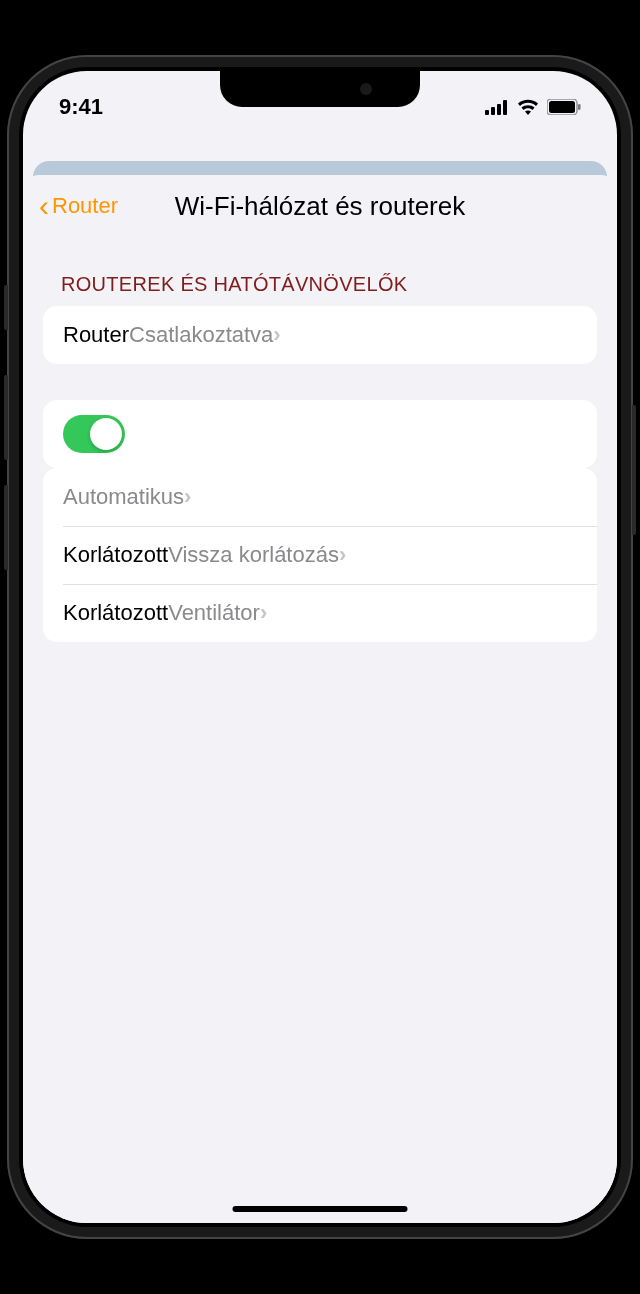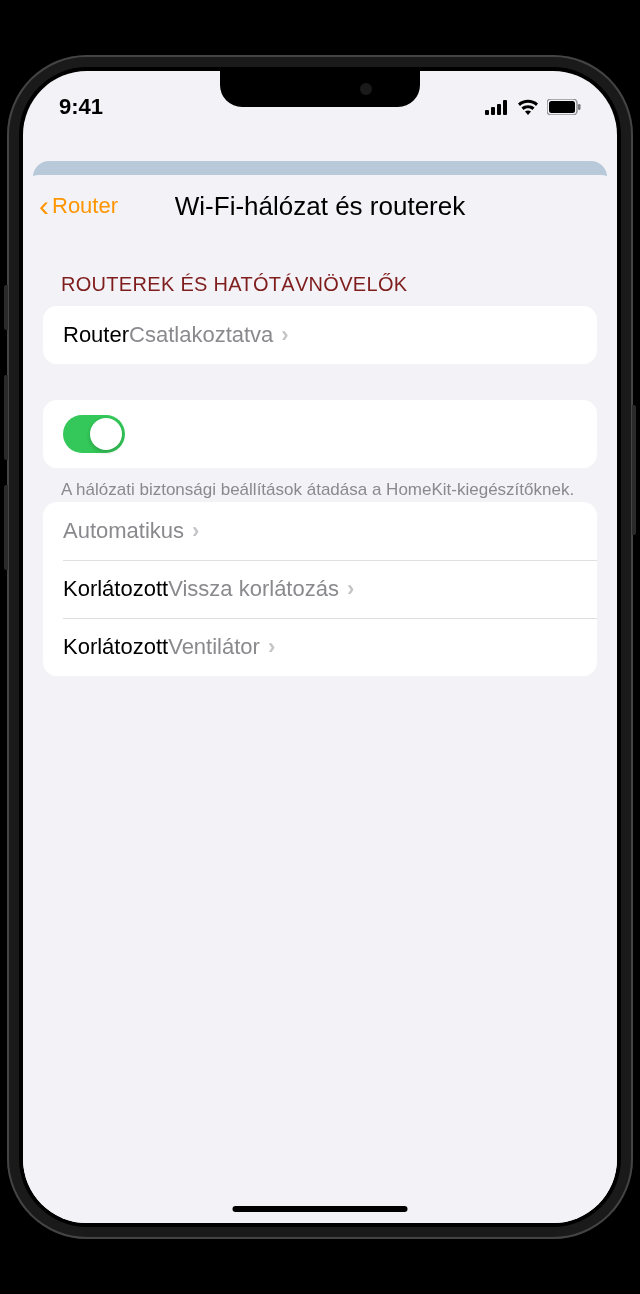--- a/index.html
+++ b/index.html
@@ -218,21 +218,20 @@
     }
     
     .row-label {
       color: #000;
     }
     
     .row-value {
       color: #8a8a8e;
       display: flex;
       align-items: center;
-      gap: 8px;
     }
     
     .chevron-right {
       color: #c5c5c8;
       font-size: 22px;
       font-weight: 600;
     }
     
     .footer-text {
       font-size: 17px;
@@ -336,21 +335,20 @@
 
         <div style="height:36px"></div>
 
         <div class="list-group">
           <div class="list-row">
             <div class="toggle">
               <div class="toggle-knob"></div>
             </div>
           </div>
         </div>
-        <div class="footer-text">A hálózati biztonsági beállítások átadása a HomeKit-kiegészítőknek.</div>
 
         <div class="list-group">
           <div class="list-row">
             <span class="row-value">
               <span>Automatikus</span>
               <span class="chevron-right">›</span>
             </span>
           </div>
           <div class="list-row">
             <span class="row-label">Korlátozott</span>

